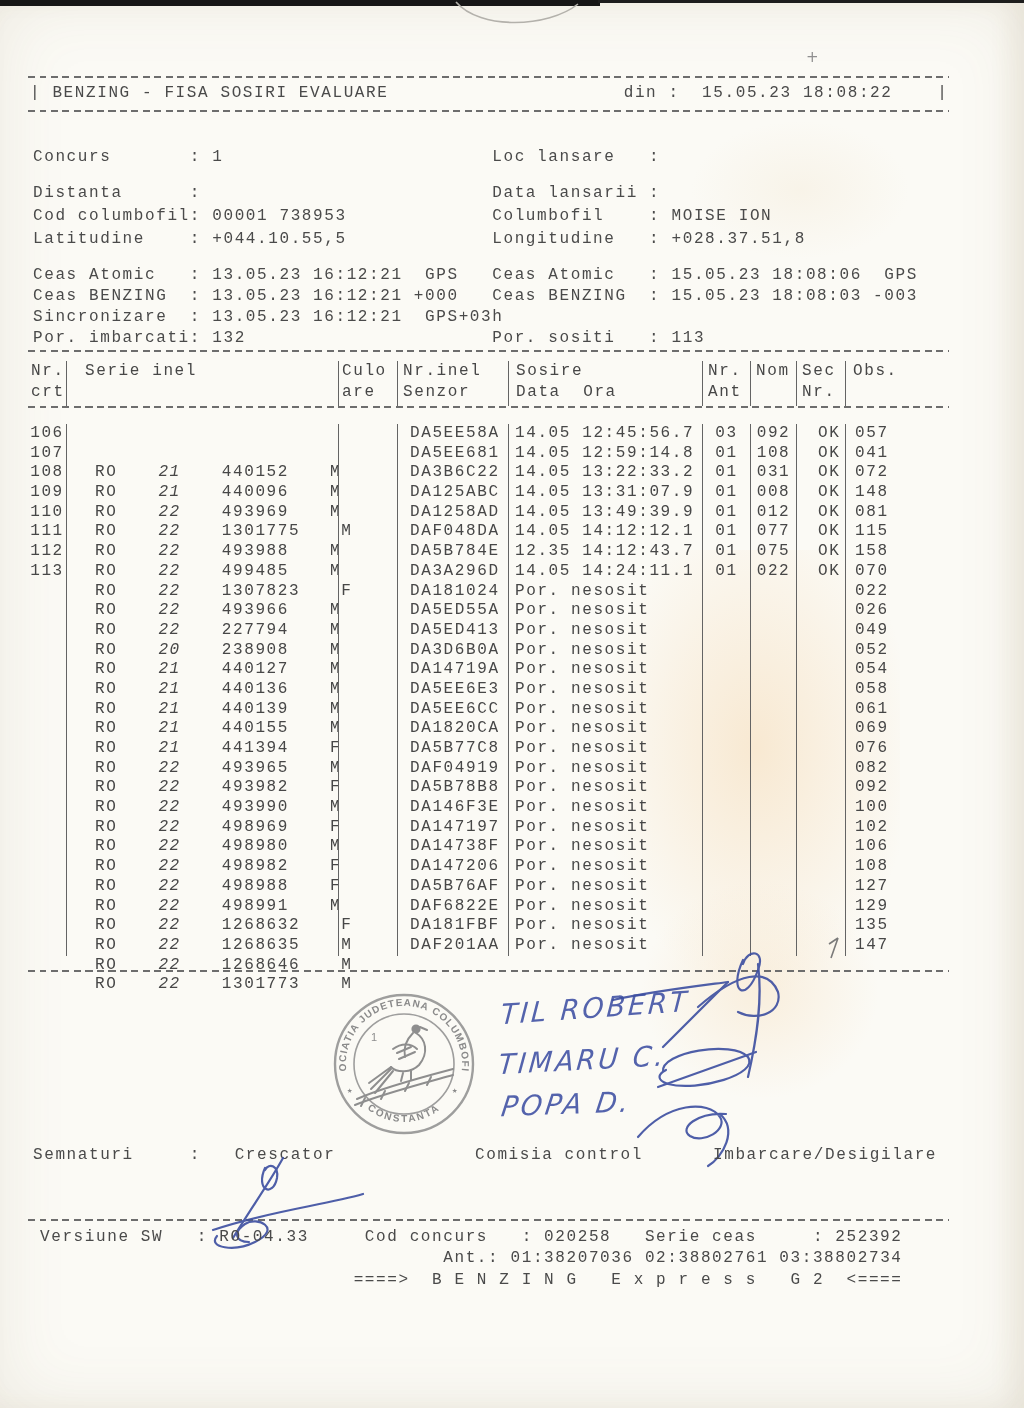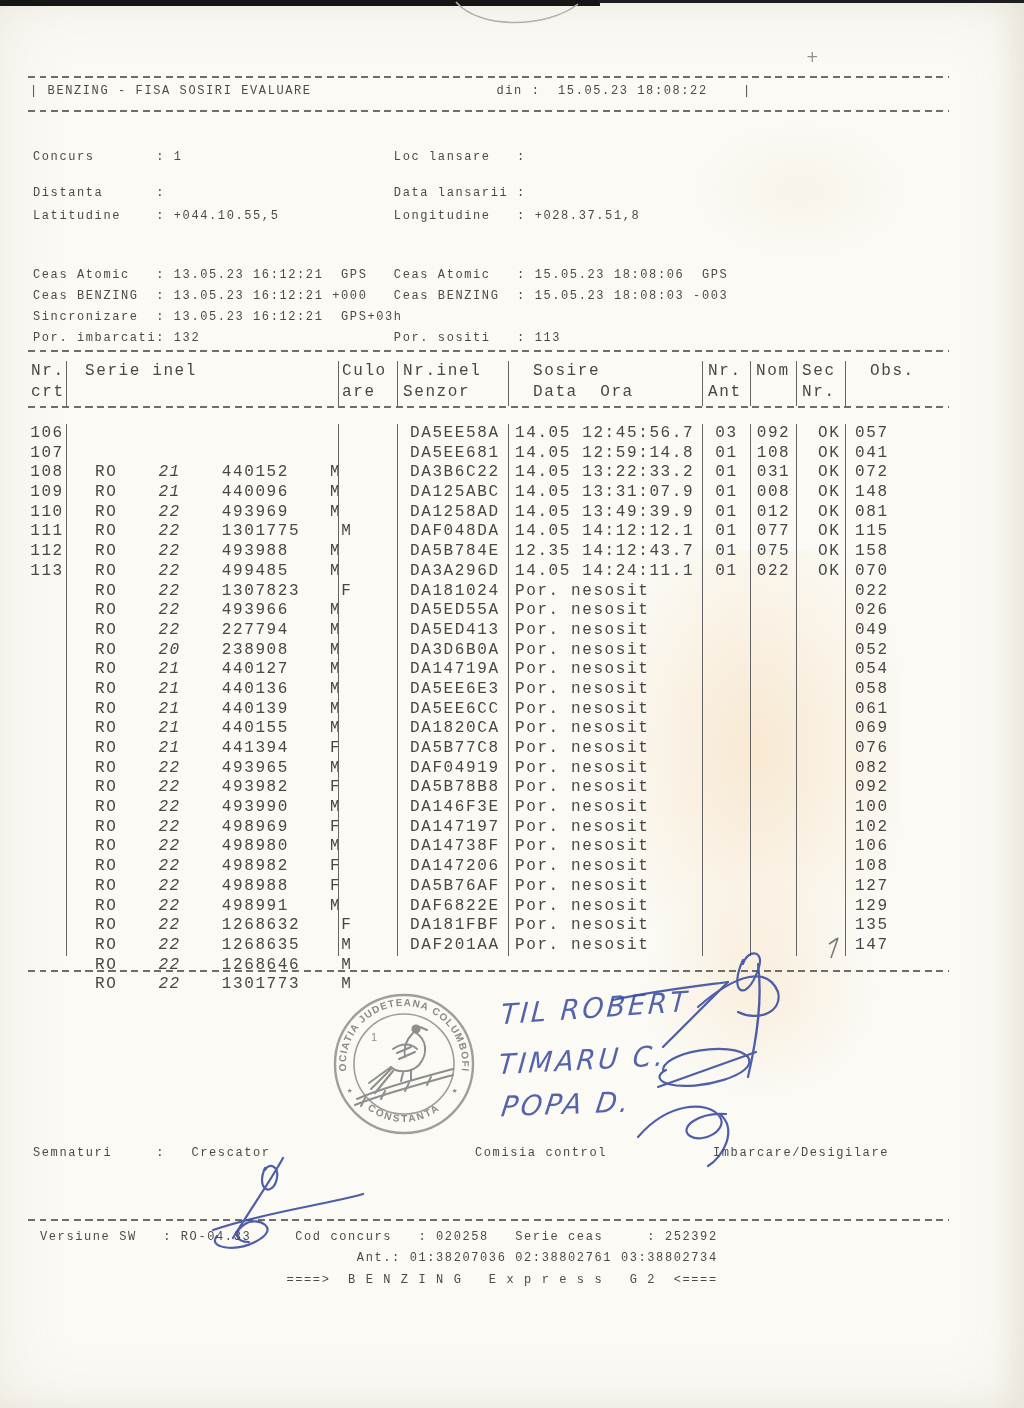--- a/index.html
+++ b/index.html
@@ -1,19 +1,19 @@
 <!DOCTYPE html>
 <html><head>
 <meta charset="utf-8">
 <style>
   html,body{margin:0;padding:0;}
   body{width:1024px;height:1408px;background:#d8d5cd;font-family:"Liberation Mono","DejaVu Sans Mono",monospace;}
   #paper{position:relative;width:1024px;height:1408px;background:#fbfaf5;overflow:hidden;
          box-shadow:inset 0 0 70px rgba(120,100,55,.10), inset -14px 0 22px rgba(140,115,60,.08);}
-  .tline{white-space:pre;font-size:12px;letter-spacing:1.6px;color:#4a4a4a;}
+  .tline{white-space:pre;font-size:16px;letter-spacing:1.6px;color:#4a4a4a;}
   .dash{position:absolute;left:28px;width:921px;height:2px;
         background:repeating-linear-gradient(90deg,#6d6d6d 0 7px,transparent 7px 11.5px);}
   
   .abs{position:absolute;}
   #title-line{left:30px;top:84px;}
   #info-block{left:33px;top:146px;}
   #info-block .tline{line-height:23px;}
   #info-block .tline:first-child{margin-bottom:13px;}
   #clock-block{left:33px;top:265px;}
   #clock-block .tline{line-height:21px;}
@@ -37,21 +37,21 @@
   .f-sex{flex:1;text-align:center;}
   .cell-senzor{padding-left:12px;}
   .cell-sosire{padding-left:6px;}
   .cell-ant{text-align:center;}
   .cell-nom{text-align:center;}
   .cell-sec{padding-left:21px;}
   .cell-obs{padding-left:9px;}
   .hpad2{padding-left:3px;}
   .hpad-serie{padding-left:18px;}
   .hpad4{padding-left:5px;}
-  .hpad6{padding-left:24px;}
+  .hpad6{padding-left:7px;}
   
   .stain1{left:600px;top:550px;width:300px;height:440px;pointer-events:none;
           background:radial-gradient(ellipse at 52% 45%,rgba(246,222,188,.62),rgba(246,222,188,0) 72%);}
   .stain2{left:640px;top:880px;width:240px;height:220px;pointer-events:none;
           background:radial-gradient(ellipse at center,rgba(246,224,192,.45),rgba(246,224,192,0) 70%);}
   .stain3{left:690px;top:120px;width:220px;height:140px;pointer-events:none;
           background:radial-gradient(ellipse at center,rgba(240,226,200,.28),rgba(240,226,200,0) 70%);}
   #edge-strip-a{left:0;top:0;width:600px;height:6px;background:#161616;}
   #edge-strip-b{left:598px;top:0;width:426px;height:2.5px;background:#1d1d1d;}
   #plus-mark{left:806px;top:48px;font-size:15px;color:#8f8f8f;font-family:"DejaVu Sans",sans-serif;}
@@ -90,20 +90,21 @@
   <div class="dash" style="top:970px;"></div>
   <div class="dash" style="top:1219px;"></div>
 
   <div class="abs tline" id="title-line">| BENZING - FISA SOSIRI EVALUARE                     din :  15.05.23 18:08:22    |</div>
 
   <div class="abs" id="info-block">
   <div class="tline">Concurs       : 1                        Loc lansare   :</div>
 
   <div class="tline">Distanta      :                          Data lansarii :</div>
 
+  <div class="tline">Cod columbofil: 00001 738953             Columbofil    : MOISE ION</div>
 
   <div class="tline">Latitudine    : +044.10.55,5             Longitudine   : +028.37.51,8</div>
 </div>
 
   <div class="abs" id="clock-block">
   <div class="tline">Ceas Atomic   : 13.05.23 16:12:21  GPS   Ceas Atomic   : 15.05.23 18:08:06  GPS</div>
 
   <div class="tline">Ceas BENZING  : 13.05.23 16:12:21 +000   Ceas BENZING  : 15.05.23 18:08:03 -003</div>
 
   <div class="tline">Sincronizare  : 13.05.23 16:12:21  GPS+03h</div>

